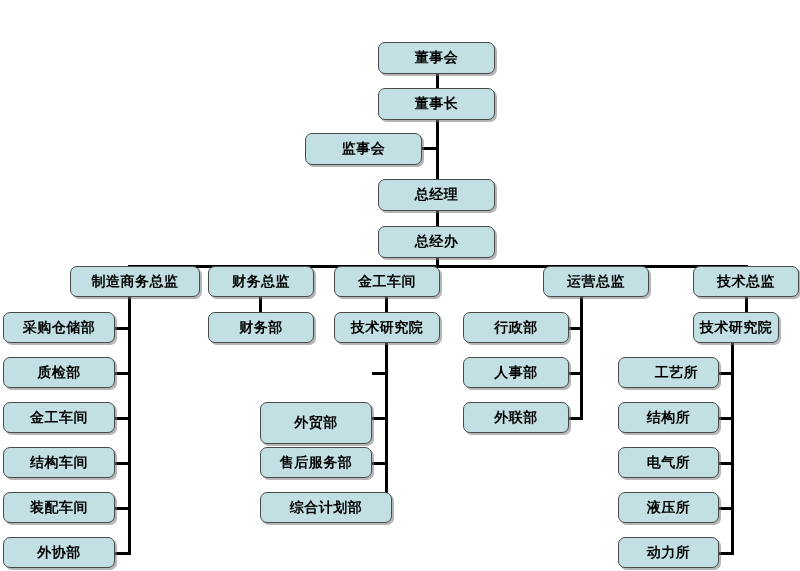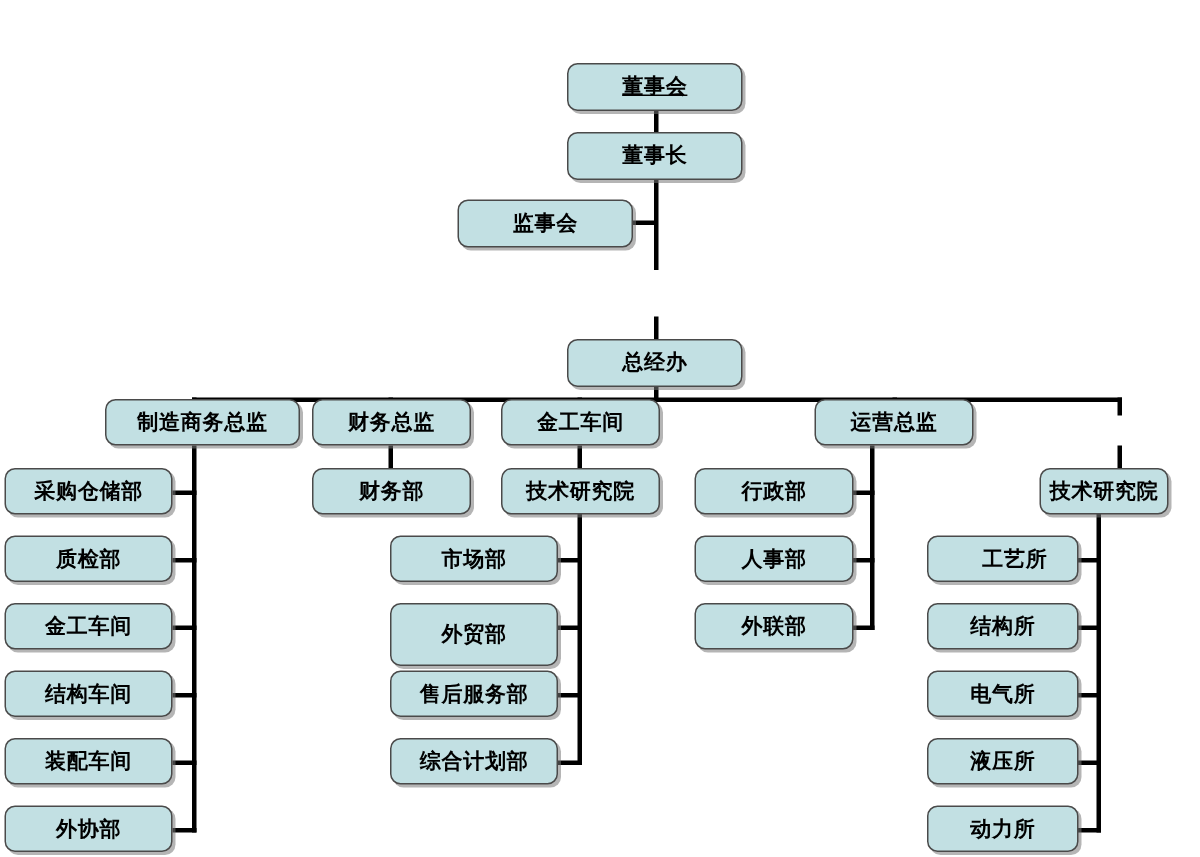--- a/index.html
+++ b/index.html
@@ -79,44 +79,45 @@
   <div class="line" style="left:567px; top:417px; width:16px; height:3px;"></div>
 
   <div class="line" style="left:745px; top:297px; width:3px; height:15px;"></div>
   <div class="line" style="left:731px; top:342px; width:3px; height:213px;"></div>
   <div class="line" style="left:718px; top:372px; width:16px; height:3px;"></div>
   <div class="line" style="left:718px; top:417px; width:16px; height:3px;"></div>
   <div class="line" style="left:718px; top:462px; width:16px; height:3px;"></div>
   <div class="line" style="left:718px; top:507px; width:16px; height:3px;"></div>
   <div class="line" style="left:718px; top:552px; width:16px; height:3px;"></div>
 
-  <div class="node" style="left:378px; top:42px; width:117px; height:32px;text-decoration:underline;">董事会</div>
+  <div class="node" style="left:378px; top:42px; width:117px; height:32px;">董事会</div>
   <div class="node" style="left:378px; top:88px; width:117px; height:32px;">董事长</div>
   <div class="node" style="left:305px; top:133px; width:117px; height:32px;">监事会</div>
+  <div class="node" style="left:378px; top:179px; width:117px; height:32px;">总经理</div>
   <div class="node" style="left:378px; top:226px; width:117px; height:32px;">总经办</div>
 
   <div class="node" style="left:70px; top:266px; width:130px; height:31px;">制造商务总监</div>
   <div class="node" style="left:208px; top:266px; width:106px; height:31px;">财务总监</div>
   <div class="node" style="left:334px; top:266px; width:106px; height:31px;">金工车间</div>
   <div class="node" style="left:543px; top:266px; width:106px; height:31px;font-family:Liberation Mono, monospace;">运营总监</div>
+  <div class="node" style="left:693px; top:266px; width:106px; height:31px;">技术总监</div>
 
   <div class="node" style="left:3px; top:312px; width:112px; height:31px;">采购仓储部</div>
   <div class="node" style="left:3px; top:357px; width:112px; height:31px;">质检部</div>
   <div class="node" style="left:3px; top:402px; width:112px; height:31px;">金工车间</div>
   <div class="node" style="left:3px; top:447px; width:112px; height:31px;">结构车间</div>
   <div class="node" style="left:3px; top:492px; width:112px; height:31px;">装配车间</div>
   <div class="node" style="left:3px; top:537px; width:112px; height:31px;">外协部</div>
 
   <div class="node" style="left:208px; top:312px; width:106px; height:31px;">财务部</div>
 
   <div class="node" style="left:334px; top:312px; width:106px; height:31px;">技术研究院</div>
-  <div class="node" style="left:260px; top:357px; width:112px; height:31px;">市场部</div>
   <div class="node" style="left:260px; top:402px; width:112px; height:42px;">外贸部</div>
   <div class="node" style="left:260px; top:447px; width:112px; height:31px;">售后服务部</div>
-  <div class="node" style="left:260px; top:492px; width:112px; height:31px;">综合计划部</div>
+  <div class="node" style="left:260px; top:492px; width:132px; height:31px;">综合计划部</div>
 
   <div class="node" style="left:463px; top:312px; width:106px; height:31px;">行政部</div>
   <div class="node" style="left:463px; top:357px; width:106px; height:31px;font-family:Liberation Serif, serif;">人事部</div>
   <div class="node" style="left:463px; top:402px; width:106px; height:31px;">外联部</div>
 
   <div class="node" style="left:693px; top:312px; width:86px; height:31px;">技术研究院</div>
   <div class="node" style="left:618px; top:357px; width:101px; height:31px;padding-left:16px;">工艺所</div>
   <div class="node" style="left:618px; top:402px; width:101px; height:31px;">结构所</div>
   <div class="node" style="left:618px; top:447px; width:101px; height:31px;">电气所</div>
   <div class="node" style="left:618px; top:492px; width:101px; height:31px;">液压所</div>

